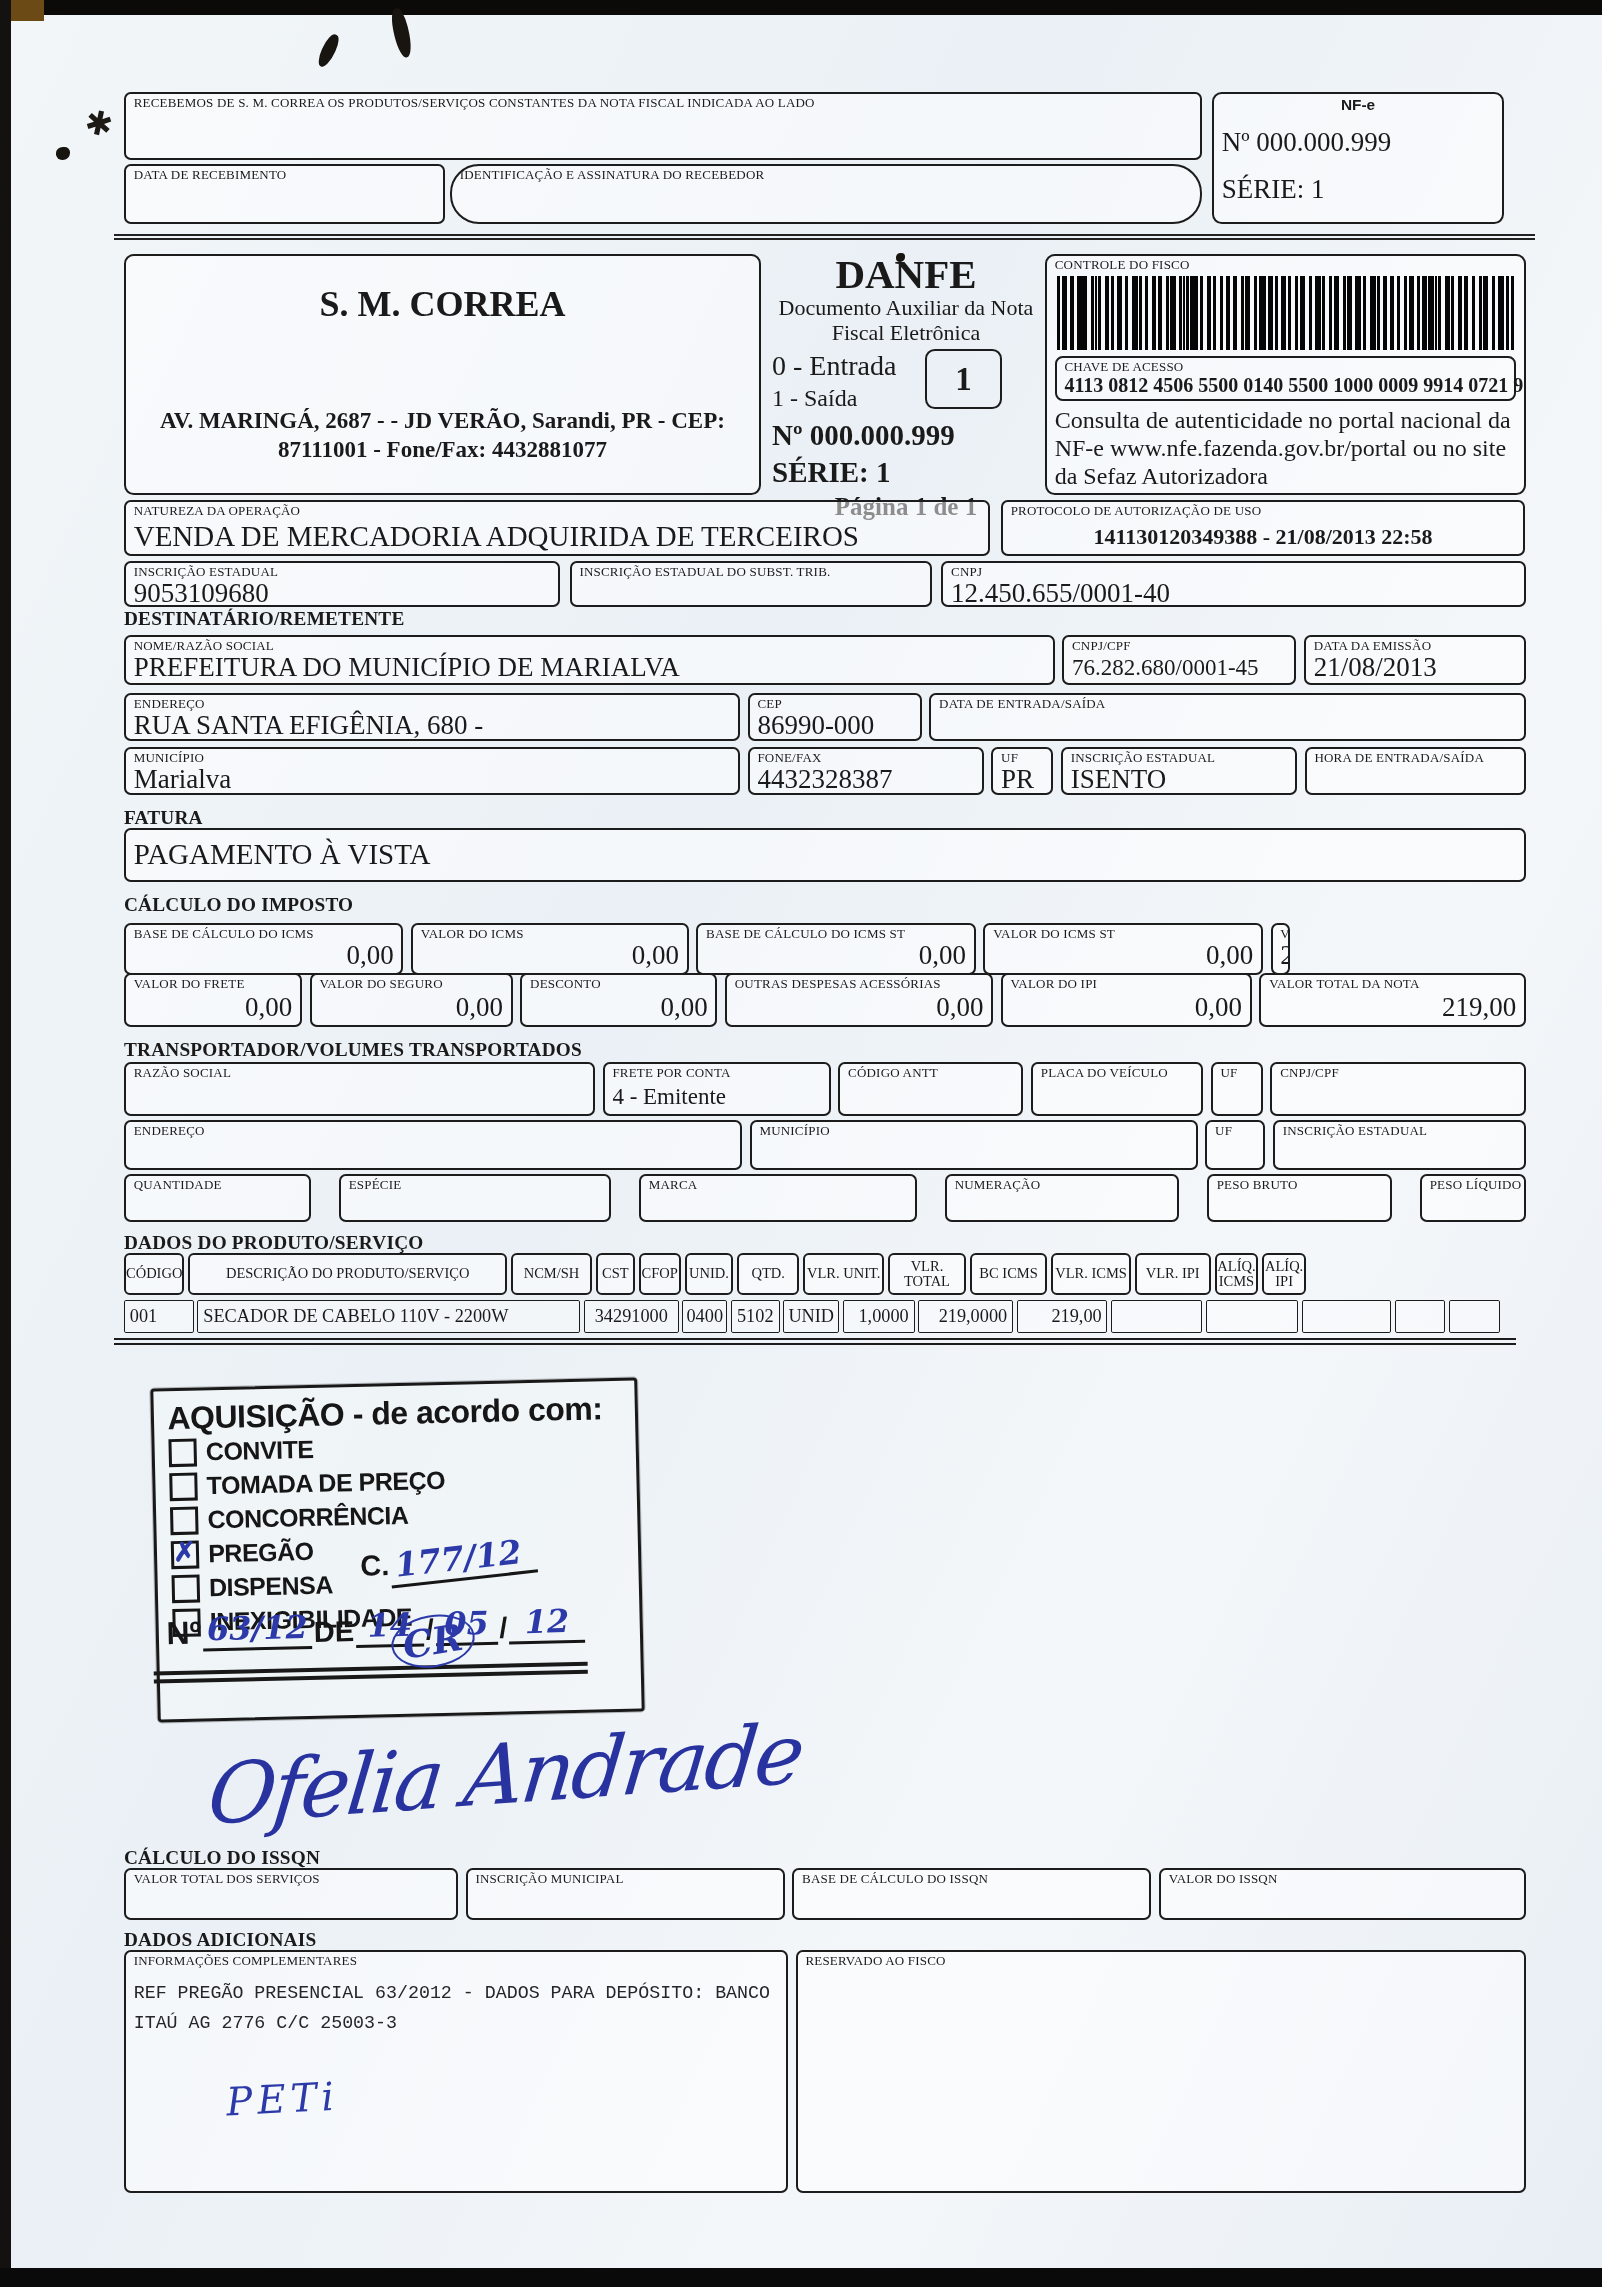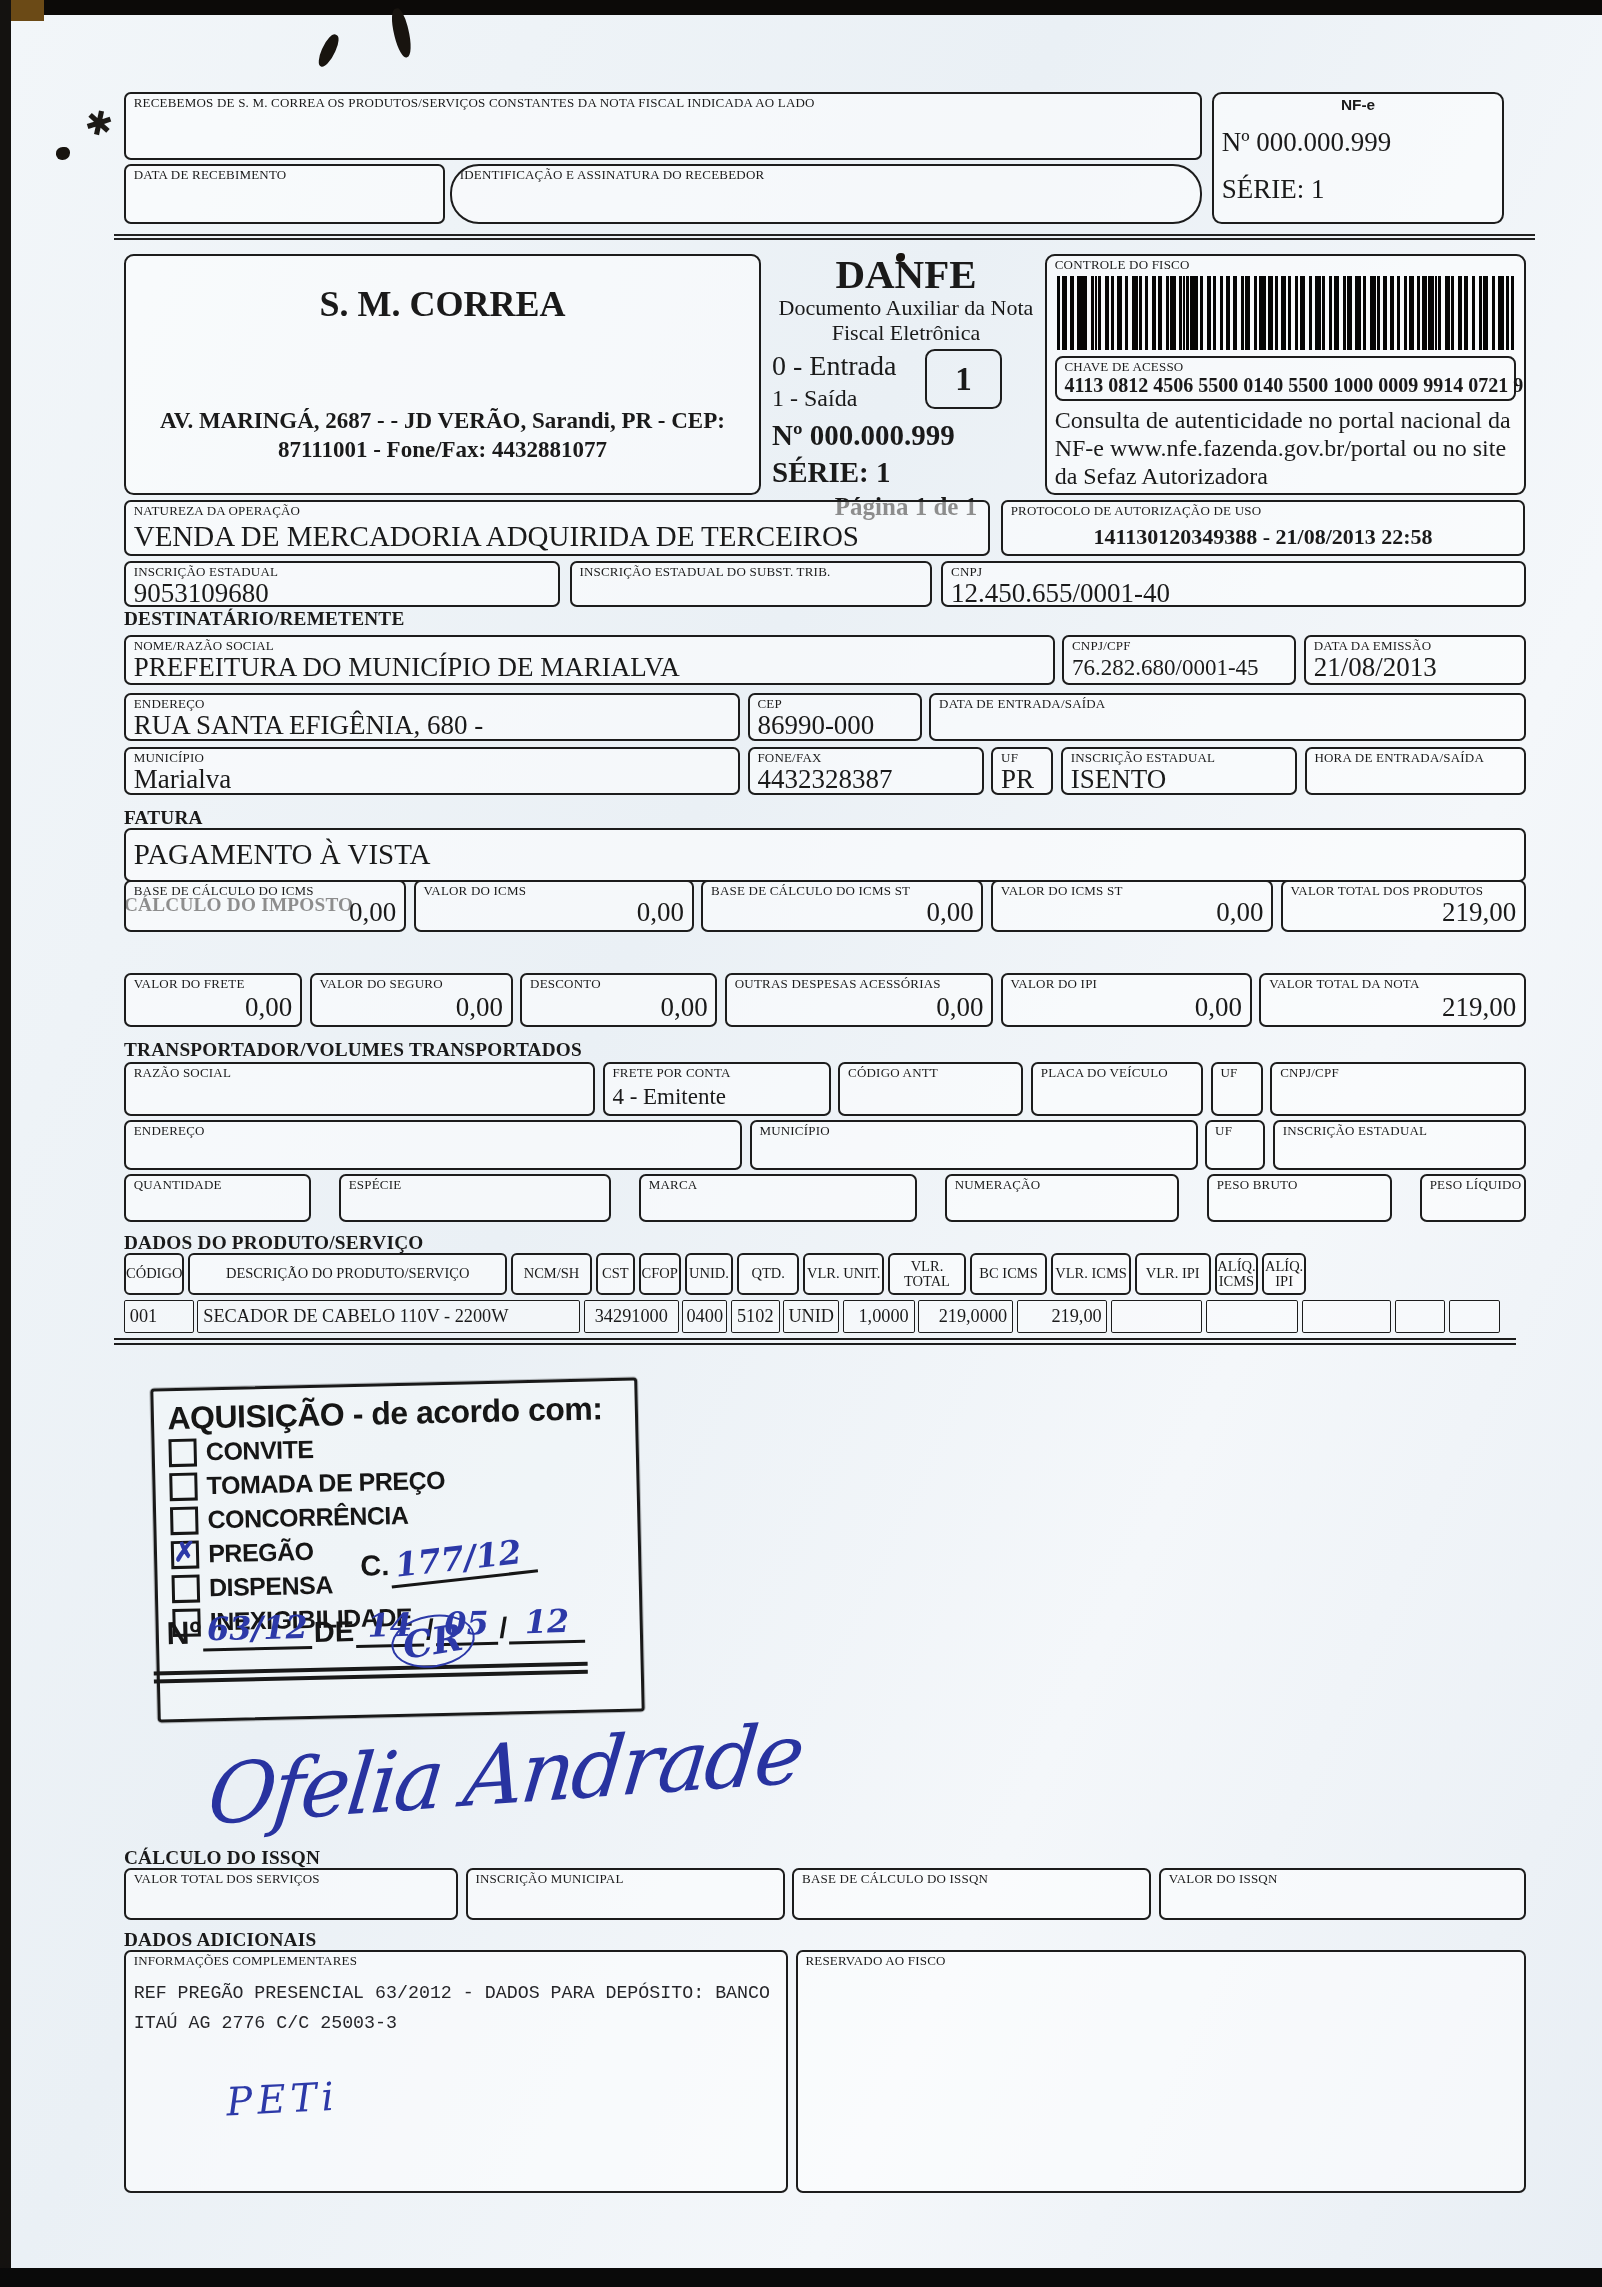--- a/index.html
+++ b/index.html
@@ -188,21 +188,21 @@
     <div class="val"></div>
   </div>
 </div>
 
 <div class="abs sec-title" style="left:124px;top:807px;">FATURA</div>
 <div class="abs fld" style="left:124px;top:828px;width:1402px;height:54px;justify-content:center;">
   <div style="font-size:29px;">PAGAMENTO À VISTA</div>
 </div>
 
 <div class="abs sec-title" style="left:124px;top:894px;">CÁLCULO DO IMPOSTO</div>
-<div class="abs row" style="left:124px;top:880px;width:1402px;height:52px;">
+<div class="abs row" style="left:124px;top:923px;width:1166px;height:52px;">
   <div class="fld" style="width:282px;">
     <div class="lbl">BASE DE CÁLCULO DO ICMS</div>
     <div class="val num">0,00</div>
   </div>
   <div class="fld" style="width:280px;">
     <div class="lbl">VALOR DO ICMS</div>
     <div class="val num">0,00</div>
   </div>
   <div class="fld" style="width:282px;">
     <div class="lbl">BASE DE CÁLCULO DO ICMS ST</div>

